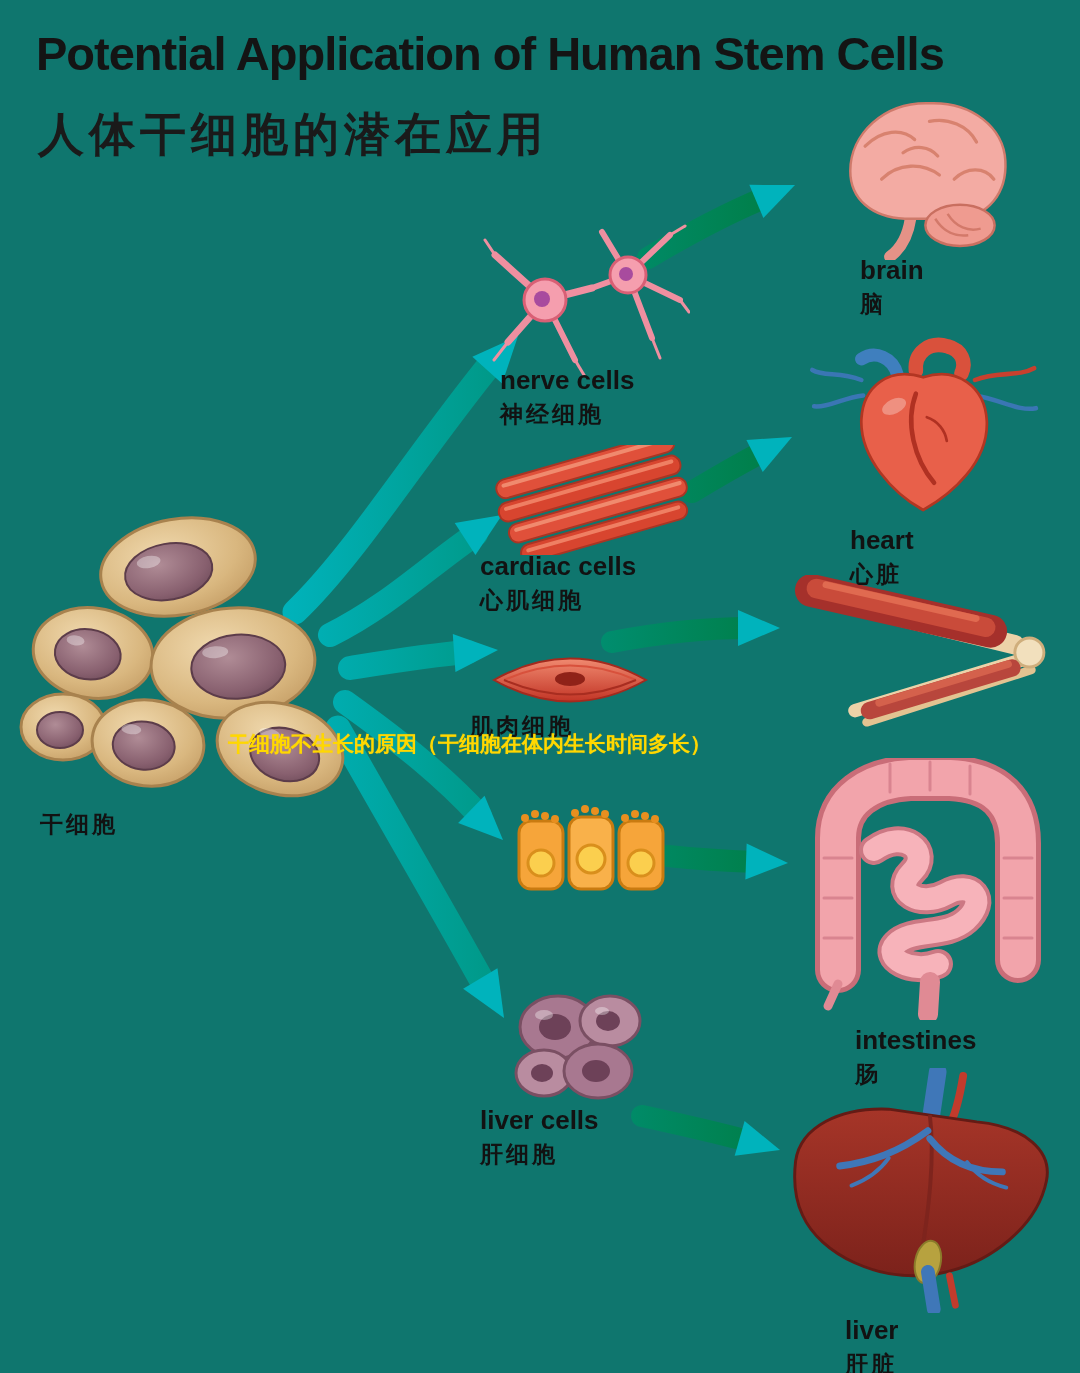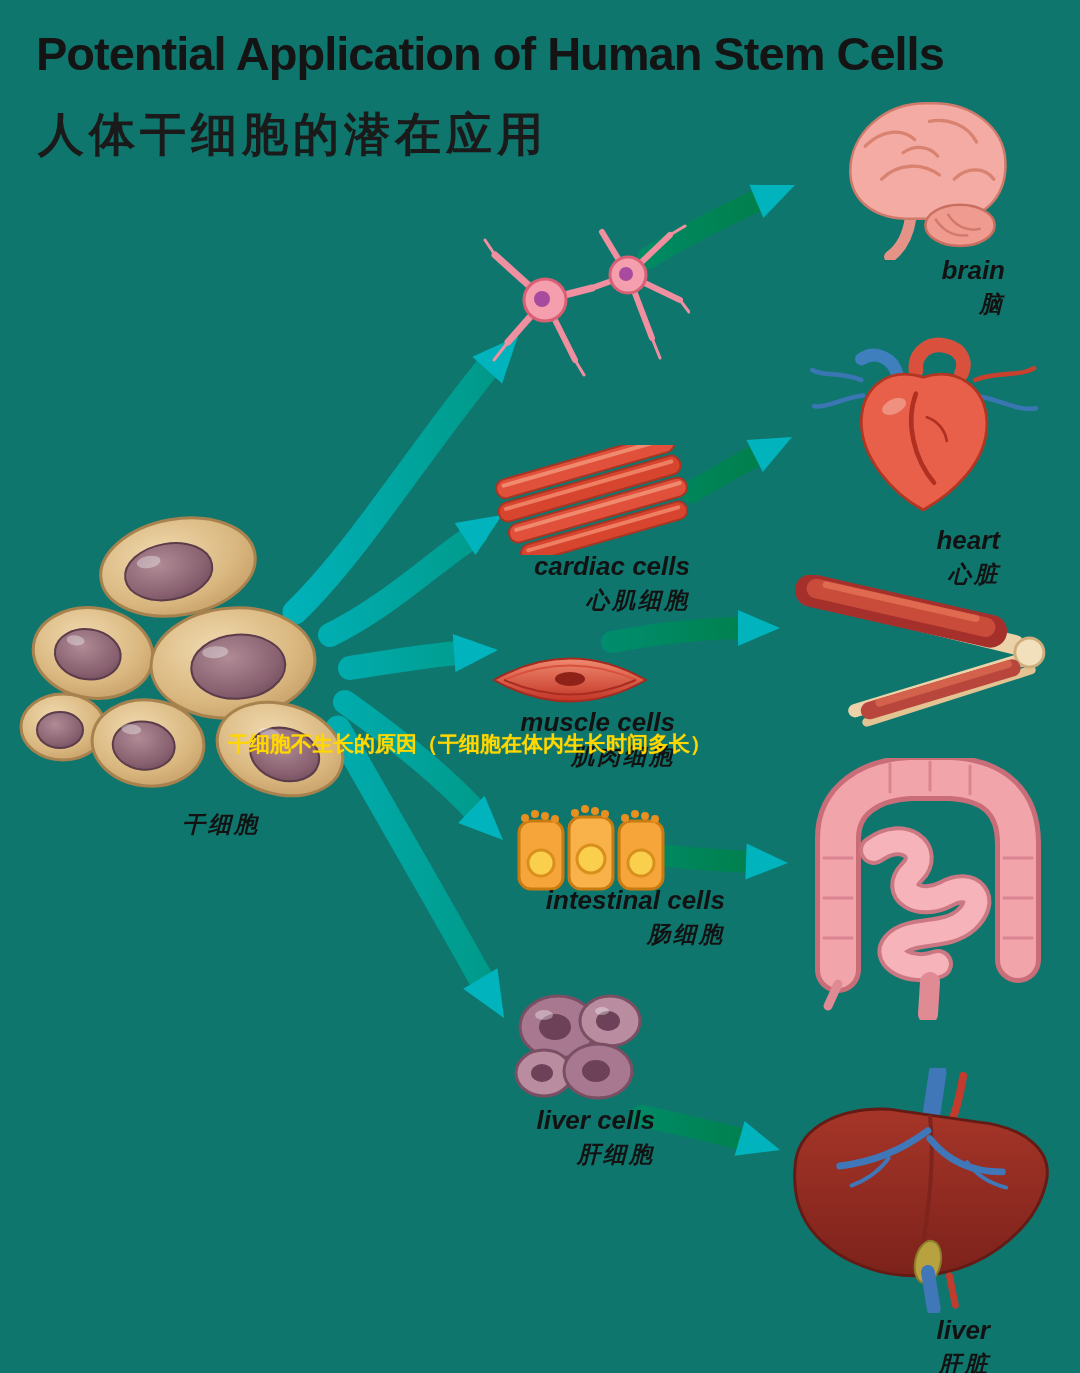--- a/index.html
+++ b/index.html
@@ -2,21 +2,21 @@
 <html><head>
 <meta charset="utf-8">
 <style>
   html,body{margin:0;padding:0;background:#ffffff;}
   body{font-family:"Liberation Sans","DejaVu Sans",sans-serif;}
   .canvas{position:relative;width:1080px;height:1373px;background:#0f766e;overflow:hidden;margin:0 auto;padding-left:36px;}
   .arrows-layer{position:absolute;left:0;top:0;width:1080px;height:1373px;}
   .page-title{position:absolute;left:36px;top:26px;font-size:47px;font-weight:800;color:#141414;letter-spacing:-1px;margin:0;}
   .page-subtitle{position:absolute;left:38px;top:104px;font-size:46px;font-weight:700;color:#1a1a1a;letter-spacing:5px;margin:0;}
   .illus{position:absolute;}
-  .label{position:absolute;text-align:right;color:#121212;font-style:italic;}
+  .label{position:absolute;text-align:left;color:#121212;}
   .label .en{font-size:26px;font-weight:700;line-height:1.15;}
   .label .zh{font-size:23px;font-weight:700;margin-top:6px;letter-spacing:3px;line-height:1.1;}
   .watermark{position:absolute;left:228px;top:730px;font-size:21px;font-weight:700;color:#ffd800;white-space:nowrap;z-index:30;text-shadow:0 0 1px rgba(255,200,0,.6);}
 </style>
 </head>
 <body>
 
 <div class="canvas">
 
   <svg class="arrows-layer" viewBox="0 0 1080 1373">
@@ -295,42 +295,45 @@
     <g fill="none" stroke-linecap="round">
       <path d="M150,208 L156,246" stroke="#3f77b8" stroke-width="14"></path>
       <path d="M172,212 L178,242" stroke="#c23b2c" stroke-width="7"></path>
     </g>
   </svg>
 
   <div class="label" style="left:40px;top:806px;width:220px">
     <div class="zh">干细胞</div>
   </div>
 
+  <div class="label" style="left:500px;top:366px;width:215px">
+    <div class="en">nerve cells</div>
+    <div class="zh">神经细胞</div>
+  </div>
   <div class="label" style="left:860px;top:256px;width:145px">
     <div class="en">brain</div>
     <div class="zh">脑</div>
   </div>
 
   <div class="label" style="left:480px;top:552px;width:210px">
     <div class="en">cardiac cells</div>
     <div class="zh">心肌细胞</div>
   </div>
   <div class="label" style="left:850px;top:526px;width:150px">
     <div class="en">heart</div>
     <div class="zh">心脏</div>
   </div>
 
   <div class="label" style="left:470px;top:708px;width:205px">
-    <div class="en">muscle cells</div>
     <div class="zh">肌肉细胞</div>
   </div>
 
-  <div class="label" style="left:495px;top:886px;width:230px">
-    <div class="en">intestinal cells</div>
-    <div class="zh">肠细胞</div>
+  <div class="label" style="left:855px;top:1026px;width:170px">
+    <div class="en">intestines</div>
+    <div class="zh">肠</div>
   </div>
 
   <div class="label" style="left:480px;top:1106px;width:175px">
     <div class="en">liver cells</div>
     <div class="zh">肝细胞</div>
   </div>
   <div class="label" style="left:845px;top:1316px;width:145px">
     <div class="en">liver</div>
     <div class="zh">肝脏</div>
   </div>

